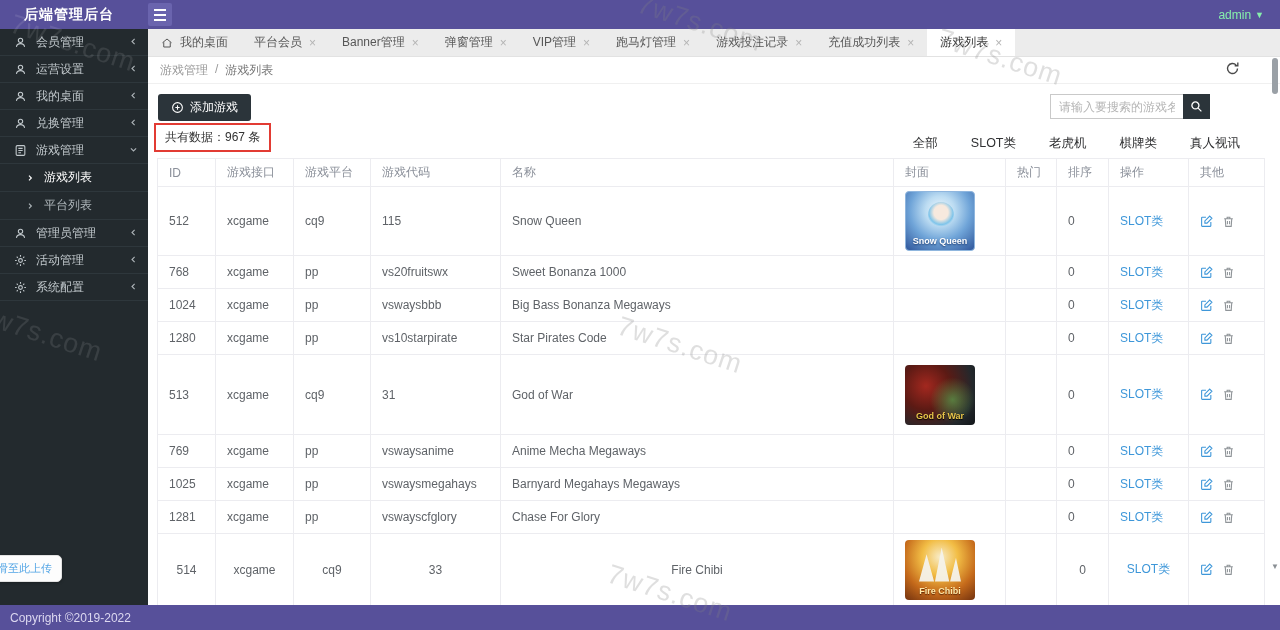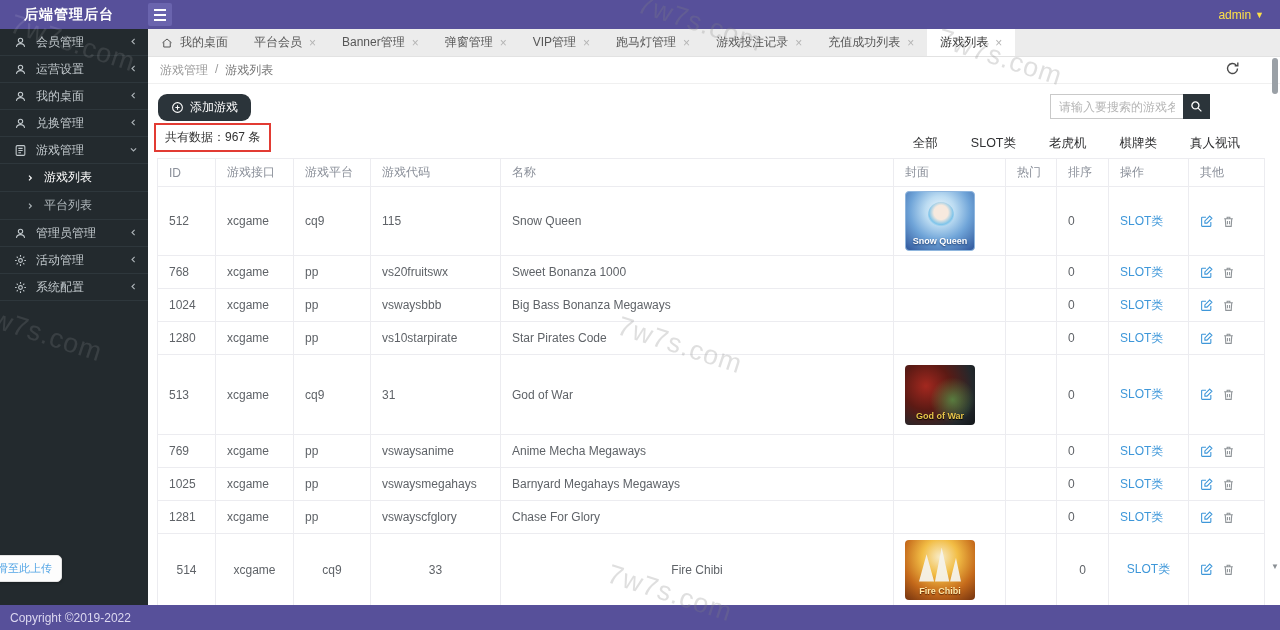--- a/index.html
+++ b/index.html
@@ -7,21 +7,21 @@
   body { position:relative; overflow:hidden; background:#fff;
          font-family:"Liberation Sans", sans-serif; font-size:12px; color:#606266; }
 
   
   .header { position:absolute; left:0; top:0; width:1280px; height:29px; background:#57509a;
             display:flex; align-items:center; z-index:20; }
   .header-title { width:148px; color:#fff; font-size:14px; font-weight:bold; padding-left:24px; letter-spacing:1px; }
   .burger-btn { width:24px; height:23px; background:#6a64ae; border-radius:2px; display:flex;
                 flex-direction:column; justify-content:center; gap:3px; align-items:center; cursor:pointer; }
   .burger-btn i { display:block; width:12px; height:2px; background:#fff; }
-  .header-user { margin-left:auto; margin-right:16px; color:#fde047; font-size:12px; display:flex;
+  .header-user { margin-left:auto; margin-right:16px; color:#86efac; font-size:12px; display:flex;
                  align-items:center; gap:4px; cursor:pointer; }
   .caret { font-size:9px; }
 
   
   .sidebar { position:absolute; left:0; top:29px; width:148px; height:576px; background:#232a2e; z-index:10; }
   .side-item { height:27px; display:flex; align-items:center; padding:0 10px 0 14px; gap:9px;
                color:#c2c9cd; border-bottom:1px solid #2e373c; cursor:pointer; }
   .side-item svg { width:13px; height:13px; flex:none; }
   .side-item .lbl { flex:1; font-size:12px; }
   .side-item .arrow svg { width:9px; height:9px; opacity:.85; }
@@ -42,21 +42,21 @@
   .crumb-row { position:absolute; left:148px; top:57px; width:1132px; height:27px; background:#fff;
                display:flex; align-items:center; padding:0 12px; border-bottom:1px solid #f0f0f0; }
   .crumb { color:#9a9a9a; font-size:12px; display:flex; gap:7px; }
   .crumb .cur { color:#777; }
   .refresh-btn { margin-left:auto; margin-right:28px; color:#4a4a4a; cursor:pointer; }
   .refresh-btn svg { width:15px; height:15px; }
 
   
   .content { position:absolute; left:148px; top:84px; width:1132px; height:521px; background:#fff; }
   .add-btn { position:absolute; left:10px; top:10px; height:27px; background:#2b343a; color:#fff;
-             border:none; border-radius:9px; font-size:12px; display:flex; align-items:center; gap:6px;
+             border:none; border-radius:3px; font-size:12px; display:flex; align-items:center; gap:6px;
              padding:4px 13px; cursor:pointer; font-family:inherit; }
   .add-btn svg { width:13px; height:13px; }
   .total-box { position:absolute; left:6px; top:39px; border:2px solid #e23b33; padding:4px 9px;
                color:#333; font-size:12px; background:#fff; }
   .search-wrap { position:absolute; right:70px; top:10px; display:flex; }
   .search-input { width:133px; height:25px; border:1px solid #c9c9c9; border-right:none; padding:0 8px;
                   font-size:12px; color:#333; font-family:inherit; outline:none; }
   .search-input::placeholder { color:#b5b5b5; }
   .search-btn { width:27px; height:25px; background:#2b343a; border:none; color:#fff; cursor:pointer;
                 display:flex; align-items:center; justify-content:center; }

